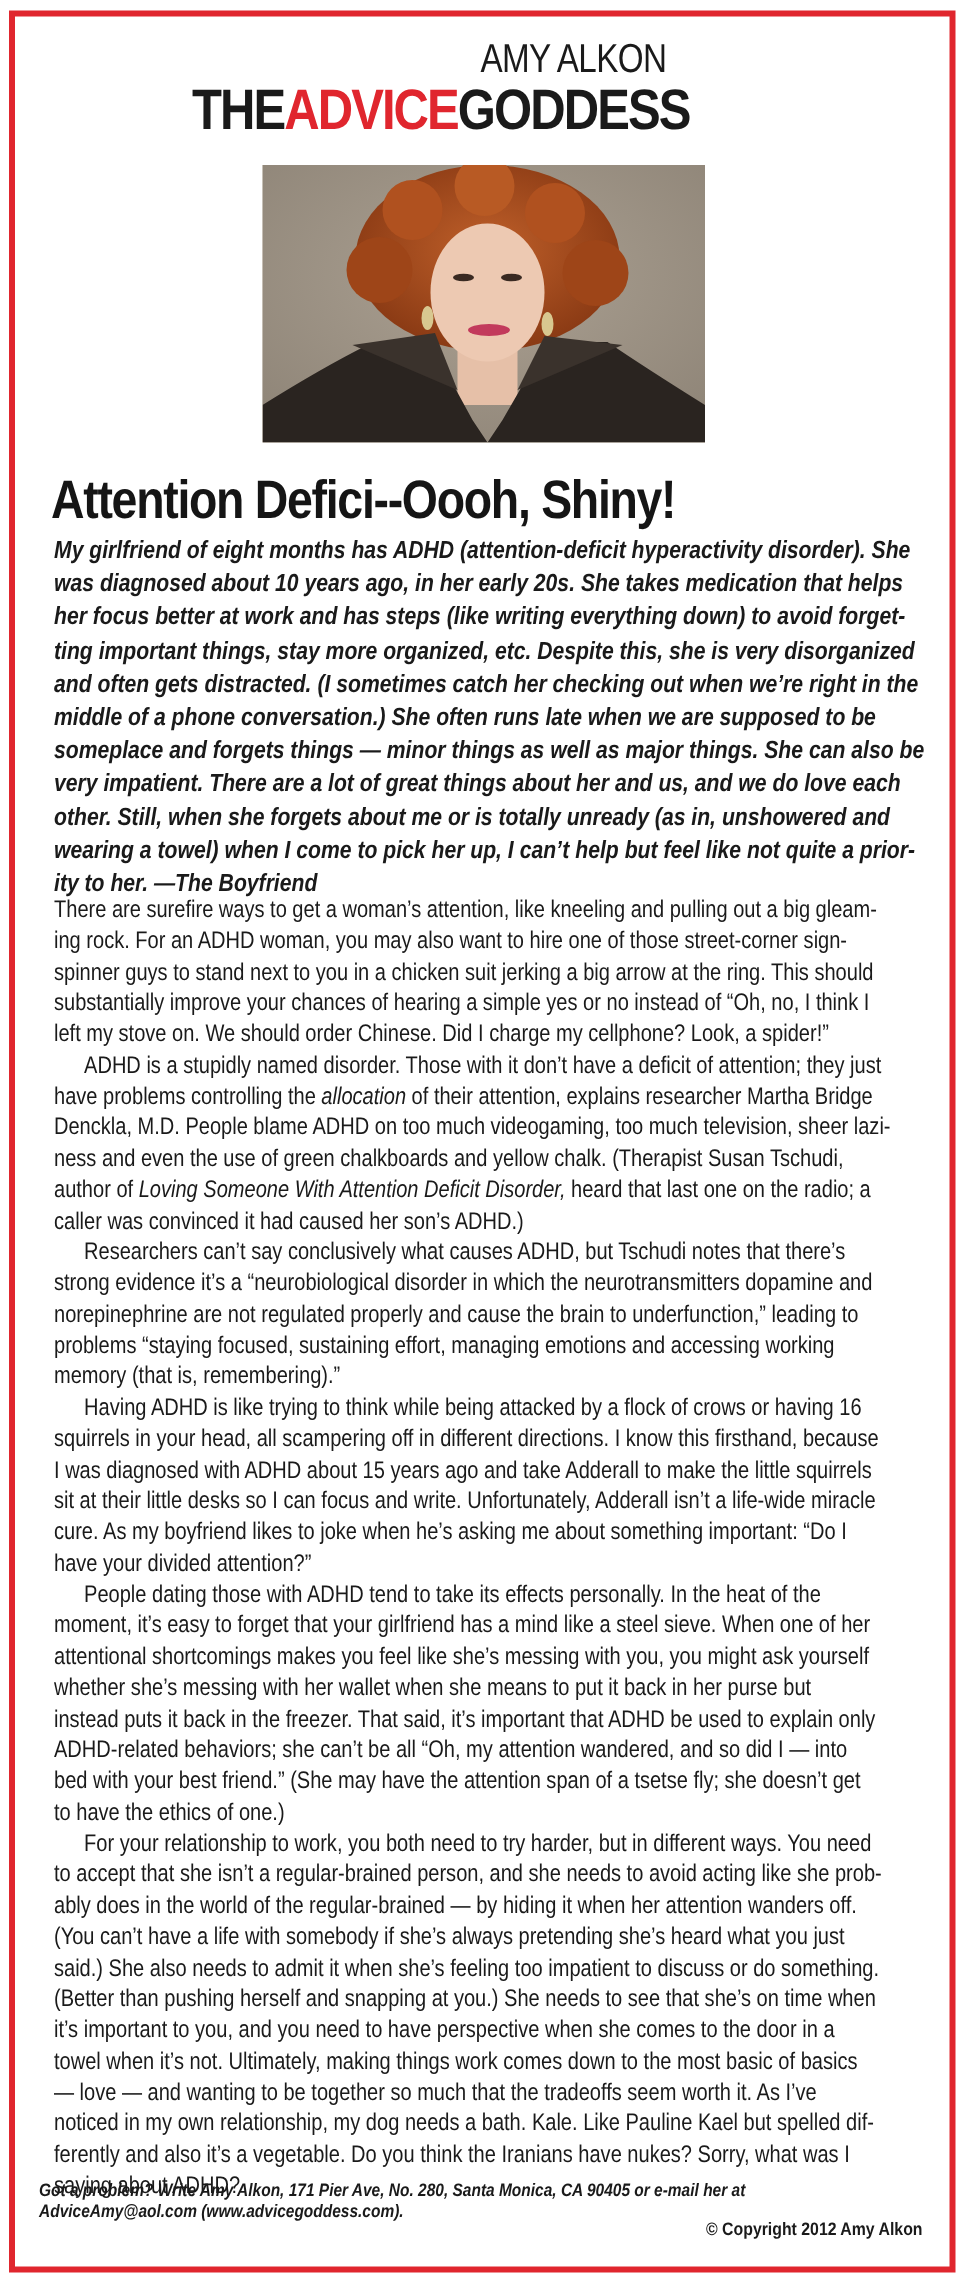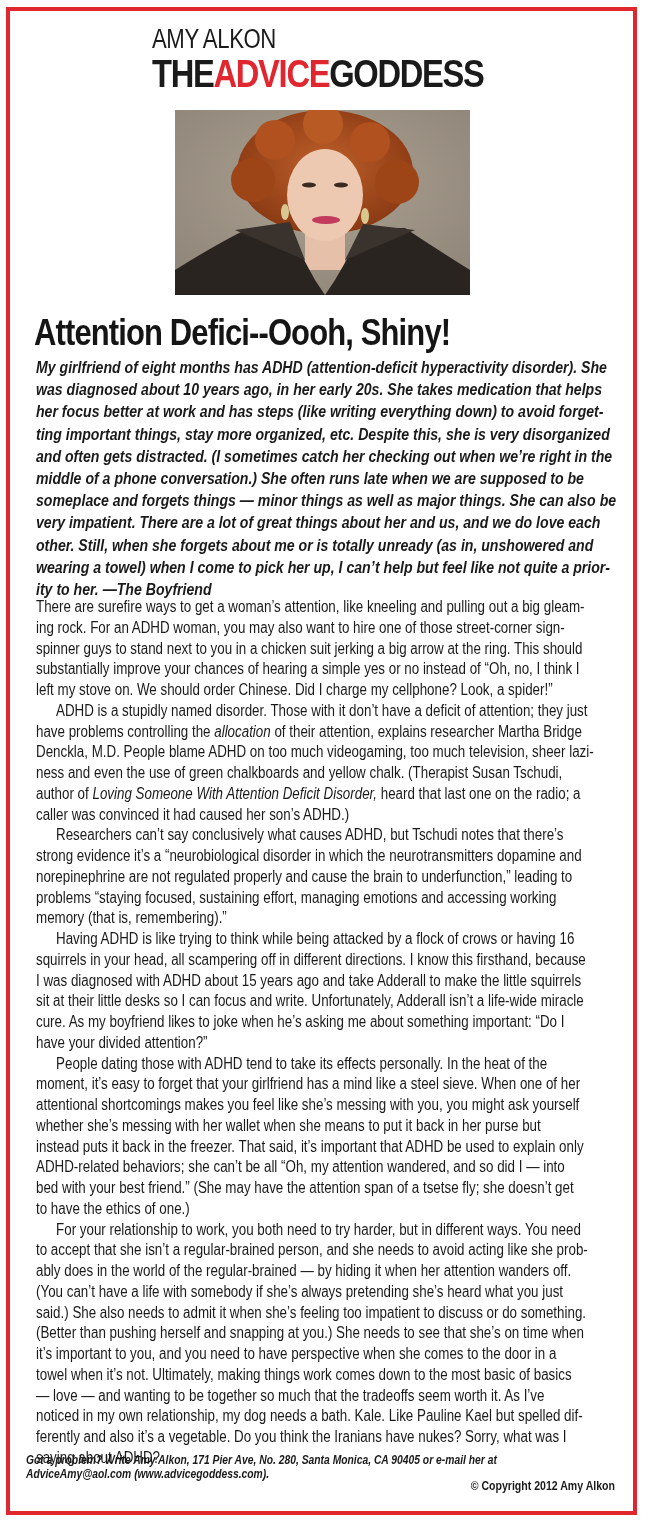--- a/index.html
+++ b/index.html
@@ -1,21 +1,21 @@
 <!DOCTYPE html>
 <html><head>
 <meta charset="utf-8">
 <style>
   html, body { margin: 0; padding: 0; background: #ffffff; }
   body { width: 649px; height: 1527px; position: relative; overflow: hidden; }
   .frame {
     position: absolute; left: 6px; top: 7px; width: 631px; height: 1508px;
     border: 4px solid #e0262e; box-sizing: border-box; background: #fff;
   }
-  .masthead { position: absolute; left: 152px; top: 24px; }
+  .masthead { position: absolute; left: 128px; top: 24px; text-align: right; }
   .byline {
     font-family: "Liberation Sans", sans-serif; font-size: 27px; color: #1a1a1a;
     letter-spacing: -0.5px; transform: scaleX(0.82); transform-origin: left top;
     line-height: 30px; white-space: nowrap;
   }
   .brand {
     font-family: "Liberation Sans", sans-serif; font-weight: bold; font-size: 38px;
     line-height: 36px; letter-spacing: -1.5px; white-space: nowrap;
     transform: scaleX(0.86); transform-origin: left top; margin-top: 2px;
   }

